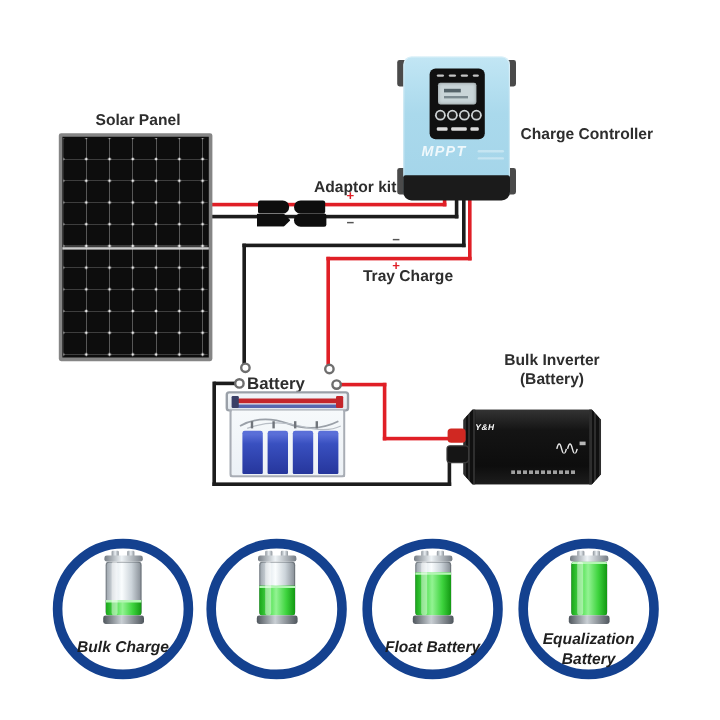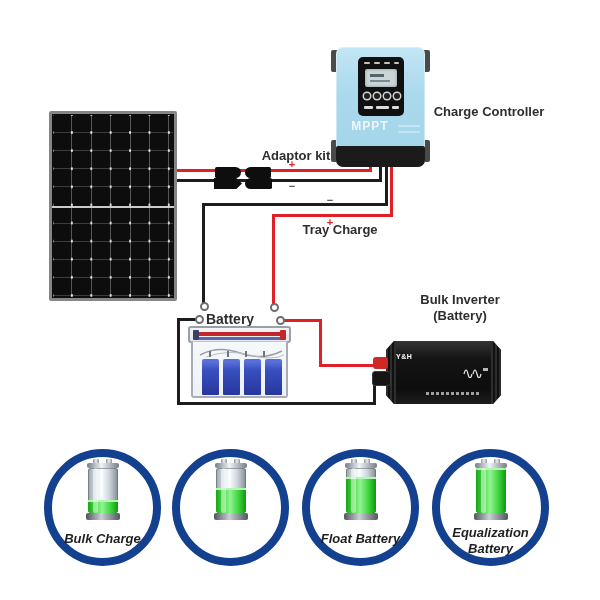--- a/index.html
+++ b/index.html
@@ -1,18 +1,18 @@
 <!DOCTYPE html>
 <html><head>
 <meta charset="utf-8">
 <style>
   html,body{margin:0;padding:0;background:#fff;}
   #canvas{position:relative;width:600px;height:600px;background:#fff;overflow:hidden;
           font-family:"Liberation Sans",sans-serif;}
-  .abs{position:absolute;}
+  .abs{position:absolute;font-style:italic;}
   .lbl{position:absolute;font-weight:700;color:#2e2e2e;text-align:center;line-height:1.15;}
 
   
   .wire{position:absolute;z-index:2;}
   .red{background:#e01f26;}
   .blk{background:#1c1c1c;}
 
   
   #panel{left:49px;top:111px;width:122px;height:184px;background:#0c0c0c;
          border:3px solid #858585;border-radius:2px;z-index:3;}
@@ -98,20 +98,21 @@
        font-weight:700;font-size:13px;color:#1f1f1f;line-height:1.2;padding:0;}
   .stage-label.wrap{top:76px;padding:0 10px;width:97px;}
 
   svg{display:block;}
 </style>
 </head>
 <body>
 
 <div id="canvas">
 
+  <div class="lbl" style="left:55px;top:93px;width:120px;font-size:13px">Solar Panel</div>
   <div class="lbl" style="left:236px;top:149px;width:120px;font-size:13px">Adaptor kit</div>
   <div class="lbl" style="left:429px;top:105px;width:120px;font-size:13px">Charge Controller</div>
   <div class="lbl" style="left:280px;top:223px;width:120px;font-size:13px">Tray Charge</div>
   <div class="lbl" style="left:197px;top:311px;width:66px;font-size:14px">Battery</div>
   <div class="lbl" style="left:400px;top:293px;width:120px;font-size:13px">Bulk Inverter</div>
   <div class="lbl" style="left:400px;top:309px;width:120px;font-size:13px">(Battery)</div>
 
   <div class="lbl" style="left:286px;top:158px;width:12px;font-size:11px;color:#e01f26">+</div>
   <div class="lbl" style="left:286px;top:180px;width:12px;font-size:11px;color:#555">−</div>
   <div class="lbl" style="left:324px;top:194px;width:12px;font-size:11px;color:#555">−</div>

